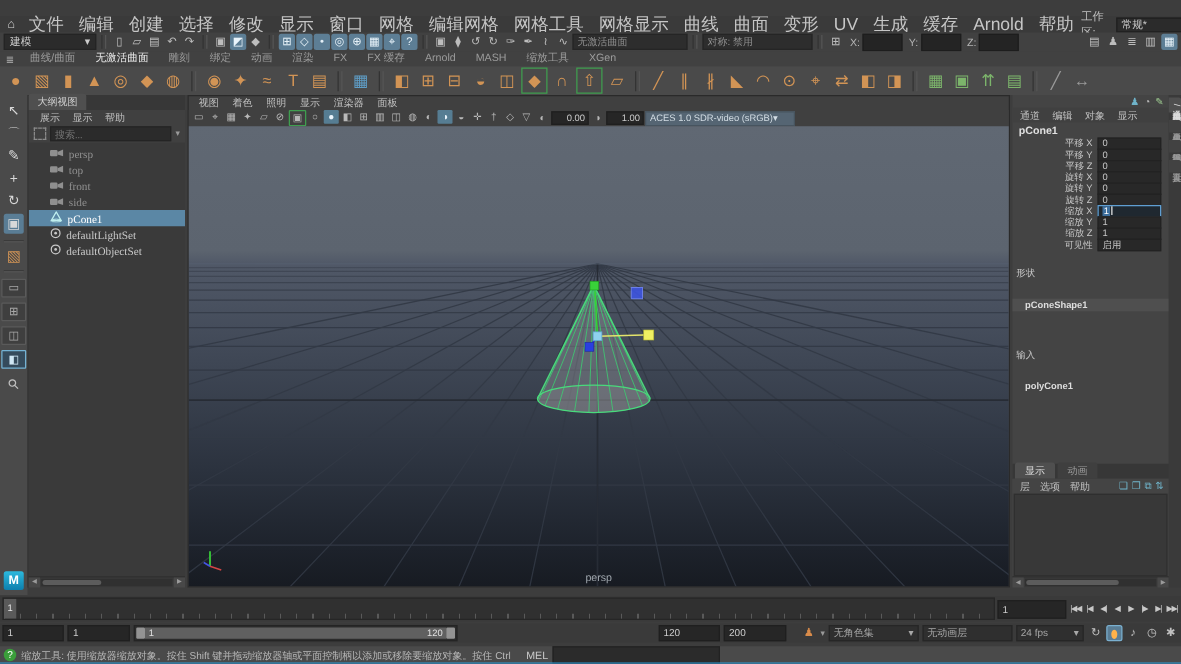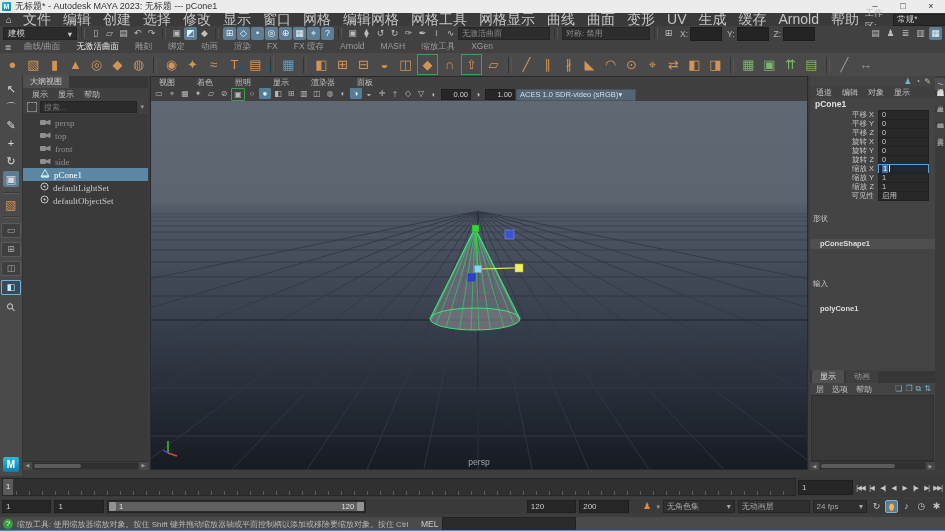--- a/index.html
+++ b/index.html
@@ -62,21 +62,21 @@
   .ol-row{height:13px;display:flex;align-items:center;gap:4px;padding-left:17px;font-size:9px;color:#c8c8c8;white-space:nowrap;}
   .ol-row.muted{color:#8f8f8f;}
   .ol-row.selected{background:#5b87a5;color:#fff;}
   .ol-row svg{flex:0 0 auto;}
   .hscroll{height:8px;background:#3a3a3a;display:flex;align-items:center;border-top:1px solid #2f2f2f;}
   .hs-btn{width:9px;height:8px;font-size:5px;line-height:8px;text-align:center;color:#9a9a9a;background:#484848;}
   .hs-track{flex:1;height:6px;background:#303030;margin:0 1px;position:relative;}
   .hs-thumb{position:absolute;left:1px;top:1px;width:45%;height:4px;background:#5c5c5c;border-radius:2px;}
   
   .viewport{left:150px;top:76px;width:658px;height:394px;background:#404040;display:flex;flex-direction:column;border:1px solid #2a2a2a;box-sizing:border-box;}
-  .vp-menus{height:11px;display:flex;align-items:center;padding-left:3px;gap:12px;}
+  .vp-menus{height:11px;display:flex;align-items:center;padding-left:3px;gap:1px;}
   .vp-menus .pmenu{font-size:8px;padding:0 5px;}
   .vp-toolbar{height:13px;display:flex;align-items:center;gap:1px;padding:0 2px;background:#404040;}
   .vicon{width:12px;height:11px;line-height:11px;text-align:center;font-size:8px;color:#b8b8b8;flex:0 0 auto;border-radius:1px;}
   .vicon.active{background:#567d93;color:#eaf4fb;}
   .vfield{width:24px;height:9px;background:#262626;border:1px solid #1f1f1f;color:#ccc;font-size:7.5px;line-height:9px;padding:0 2px;text-align:right;}
   .aces-chip{width:112px;height:10px;background:#556573;border:1px solid #47545f;color:#d3dde4;font-size:7.5px;line-height:10px;display:flex;padding:0 3px;white-space:nowrap;overflow:hidden;}
   .vp-canvas{position:relative;flex:1;background:linear-gradient(180deg,#606873 0%,#5c646f 27%,#505867 30%,#3e4654 52%,#2b323e 75%,#1d222b 92%,#171b22 100%);overflow:hidden;}
   .vp-canvas svg{position:absolute;left:0;top:0;}
   .cam-label{position:absolute;bottom:2px;left:0;right:0;text-align:center;color:#9fa6ad;font-size:8.5px;}
   
@@ -136,29 +136,20 @@
   .mel-label{color:#ccc;font-size:8.5px;margin-left:8px;}
   .cmd-input{width:128px;height:10px;background:#2b2b2b;border:1px solid #222;font-family:inherit;color:#ccc;font-size:8px;}
   .spacer{flex:1;}
   input{outline:none;}
 </style>
 </head>
 <body>
 
 <div id="app">
 
-  <div class="abs titlebar">
-    <div class="maya-badge">M</div>
-    <div class="title-text">无标题* - Autodesk MAYA 2023: 无标题 --- pCone1</div>
-    <div class="win-btns">
-      <div class="win-btn">–</div>
-      <div class="win-btn">□</div>
-      <div class="win-btn">×</div>
-    </div>
-  </div>
 
   <div class="abs menubar">
     <span class="home-icon">⌂</span>
     <span style="display:flex;">
       <span class="menu-item">文件</span>
         <span class="menu-item">编辑</span>
         <span class="menu-item">创建</span>
         <span class="menu-item">选择</span>
         <span class="menu-item">修改</span>
         <span class="menu-item">显示</span>

